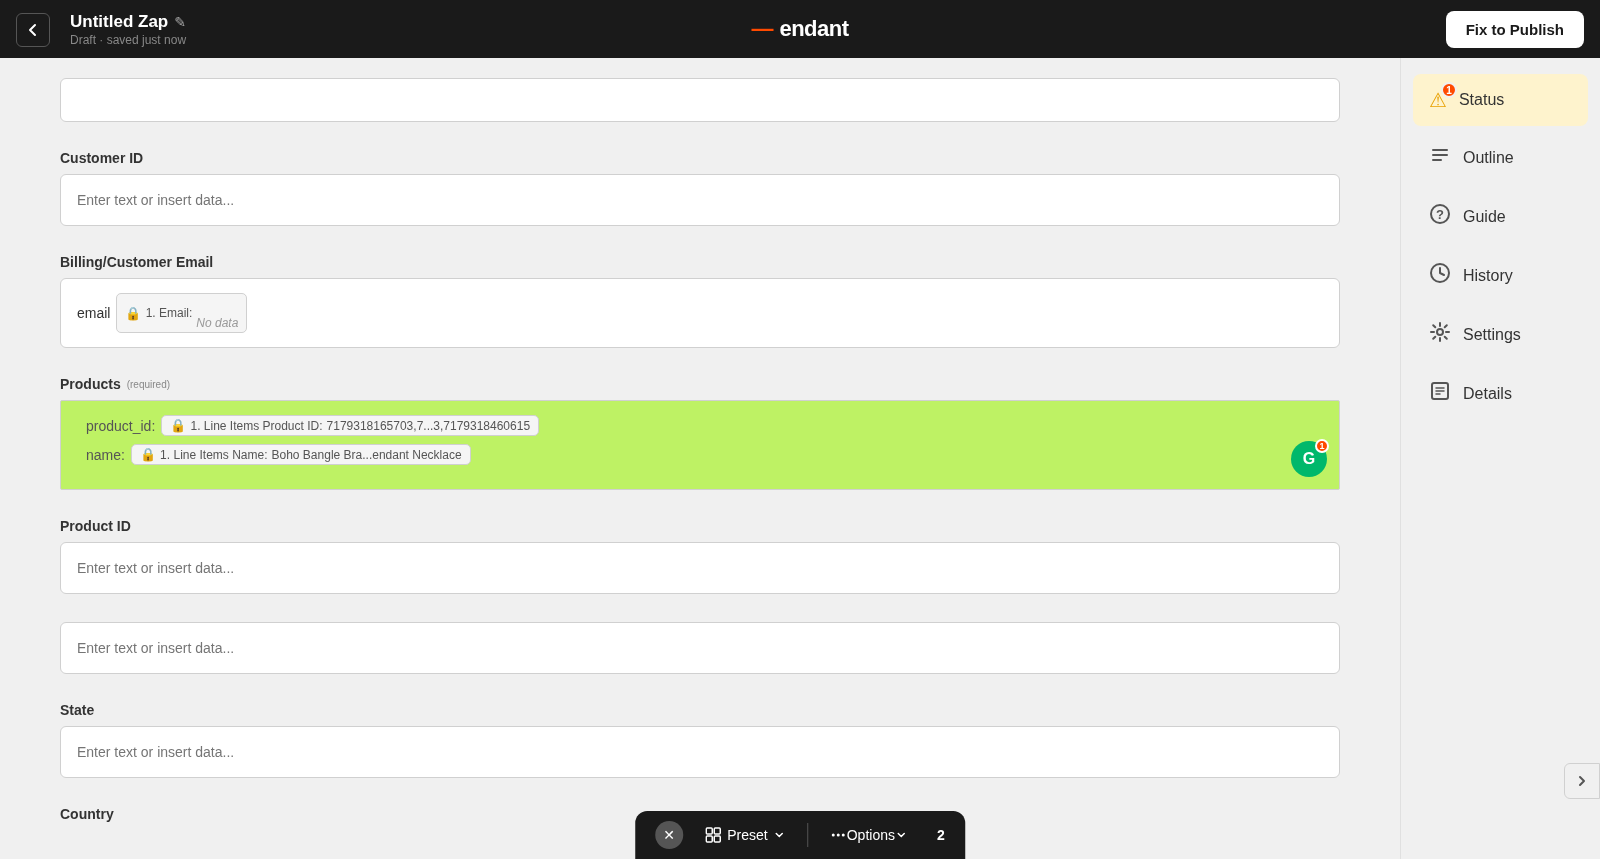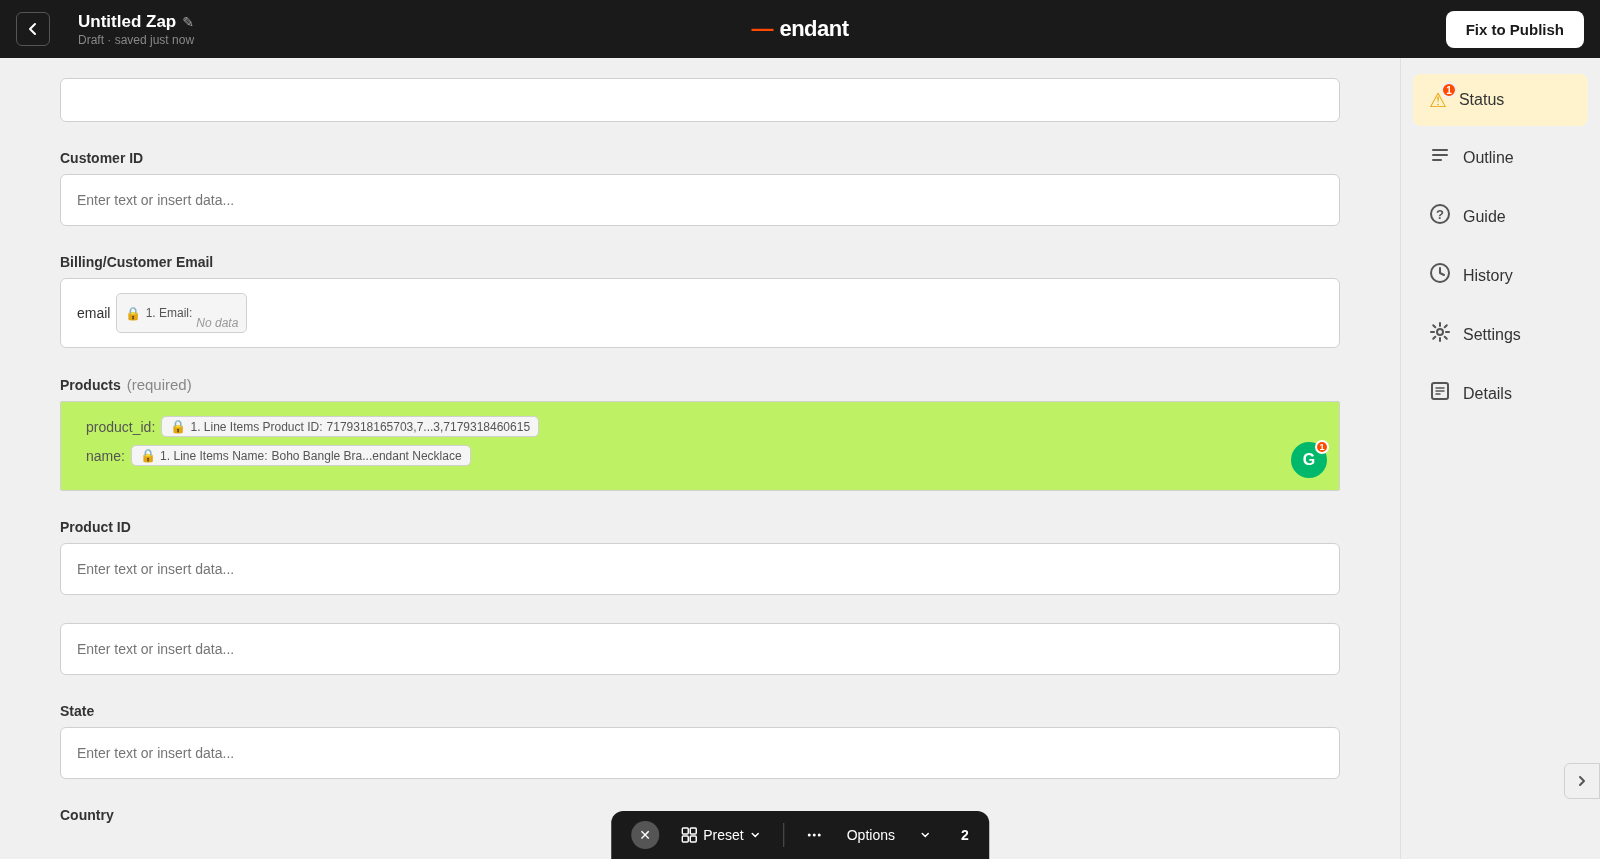--- a/index.html
+++ b/index.html
@@ -4,21 +4,21 @@
   <style>
     * { box-sizing: border-box; margin: 0; padding: 0; }
     body { font-family: -apple-system, BlinkMacSystemFont, 'Segoe UI', sans-serif; background: #f3f3f3; height: 859px; overflow: hidden; }
 
     
     .header {
       position: fixed; top: 0; left: 0; right: 0; height: 58px;
       background: #1a1a1a; display: flex; align-items: center; justify-content: space-between;
       padding: 0 16px; z-index: 100;
     }
-    .header-left { display: flex; align-items: flex-start; gap: 28px; }
+    .header-left { display: flex; align-items: flex-end; gap: 20px; }
     .back-btn {
       width: 34px; height: 34px; border-radius: 6px; border: 1.5px solid #555;
       background: transparent; color: #fff; cursor: pointer; display: flex; align-items: center; justify-content: center;
     }
     .header-title { display: flex; flex-direction: column; }
     .header-title-main { display: flex; align-items: center; gap: 6px; }
     .zap-name { color: #fff; font-size: 17px; font-weight: 600; }
     .edit-icon { color: #aaa; font-size: 14px; cursor: pointer; }
     .header-subtitle { color: #888; font-size: 12px; margin-top: 1px; }
     .header-center { position: absolute; left: 50%; transform: translateX(-50%); }
@@ -38,21 +38,21 @@
       flex: 1; overflow-y: auto; padding: 20px 60px 80px 60px;
       background: #f0f0f0;
     }
 
     
     .form-section { margin-bottom: 28px; }
     .field-label {
       font-size: 14px; font-weight: 600; color: #333; margin-bottom: 8px;
       display: flex; align-items: center; gap: 6px;
     }
-    .field-label .required { color: #888; font-weight: 400; font-size: 15px; text-align: right; }
+    .field-label .required { color: #888; font-weight: 400; font-size: 10px; text-align: right; }
 
     .field-input {
       width: 100%; background: #fff; border: 1.5px solid #d0d0d0; border-radius: 6px;
       padding: 14px 16px; font-size: 14px; color: #999; outline: none;
       min-height: 52px; display: flex; align-items: center;
     }
     .field-input input {
       border: none; outline: none; width: 100%; font-size: 14px; color: #999; background: transparent;
     }
 
@@ -125,21 +125,21 @@
       width: 28px; height: 28px; background: #555; border-radius: 50%;
       display: flex; align-items: center; justify-content: center; color: #fff;
       cursor: pointer; font-size: 14px;
     }
     .toolbar-preset {
       display: flex; align-items: center; gap: 6px; color: #fff;
       font-size: 14px; cursor: pointer; padding: 6px 10px; border-radius: 6px;
     }
     .toolbar-divider { width: 1px; height: 24px; background: #555; }
     .toolbar-options {
-      display: flex; align-items: center; gap: 24px; color: #fff;
+      display: flex; align-items: center; gap: 0; color: #fff;
       font-size: 14px; cursor: pointer; padding: 6px 10px; border-radius: 6px;
     }
     .toolbar-page-num { color: #fff; font-size: 14px; font-weight: 600; margin-left: 8px; }
 
     
     .sidebar-expand {
       position: fixed; right: 0; bottom: 60px;
       width: 36px; height: 36px; background: #f0f0f0; border: 1px solid #d0d0d0;
       border-radius: 6px 0 0 6px; display: flex; align-items: center; justify-content: center;
       cursor: pointer; color: #555;

